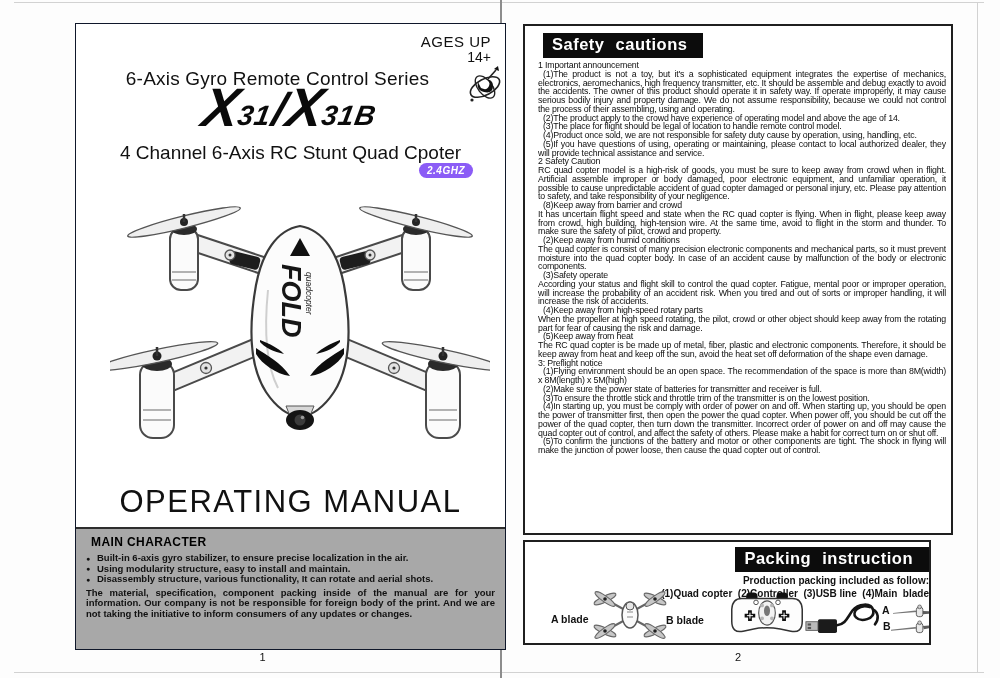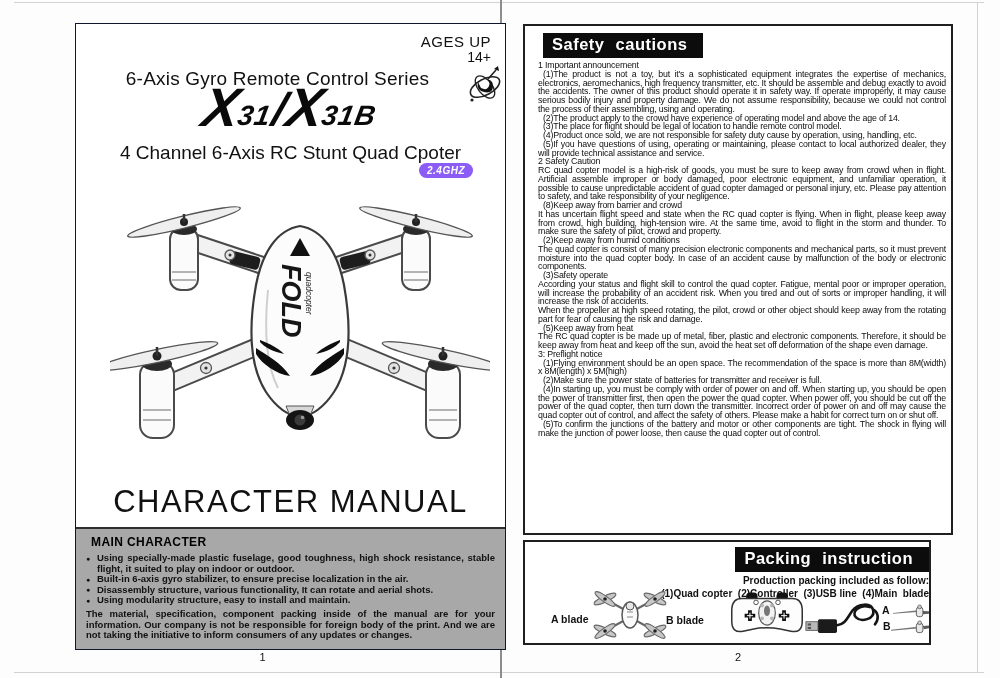--- a/index.html
+++ b/index.html
@@ -178,29 +178,28 @@
         </g>
         <g fill="#333">
           <circle cx="120" cy="75" r="1.5"></circle>
             <circle cx="260" cy="75" r="1.5"></circle>
           <circle cx="96" cy="188" r="1.6"></circle>
             <circle cx="284" cy="188" r="1.6"></circle>
         </g>
       </svg>
     </div>
 
-    <div class="manual-title">CHARACTER MANUAL</div>
+    <div class="manual-title">OPERATING MANUAL</div>
 
     <div class="gray-box">
       <h3>MAIN CHARACTER</h3>
       <div class="bullets">
-          <div class="bullet">Using specially-made plastic fuselage,  good toughness,  high shock resistance, stable flight, it suited to play on indoor or outdoor.</div>
           <div class="bullet">Built-in 6-axis gyro stabilizer,  to ensure precise localization in the air.</div>
+          <div class="bullet">Using modularity structure,  easy to install and maintain.</div>
           <div class="bullet">Disassembly structure,  various functionality,  It can rotate and aerial shots.</div>
-          <div class="bullet">Using modularity structure,  easy to install and maintain.</div>
         </div>
       <div class="gray-note">The material, specification,  component packing inside of the manual are for your information.  Our company is not be responsible for foreign body of the print.  And we are not taking the initiative to inform consumers of any updates or changes.</div>
     </div>
   </div>
 
   <div class="pageno p1">1</div>
 
   <div class="box-safety">
     <div class="bar">Safety cautions</div>
     <div class="safety-body">
@@ -211,26 +210,28 @@
         <p style="text-indent: 5px;">(4)Product once sold, we are not responsible for safety duty cause by operation, using, handling, etc.</p>
         <p style="text-indent: 5px;">(5)If you have questions of using, operating or maintaining, please contact to local authorized dealer, they will provide technical assistance and service.</p>
         <p>2 Safety Caution</p>
         <p>RC quad copter model is a high-risk of goods, you must be sure to keep away from crowd when in flight. Artificial assemble improper or body damaged, poor electronic equipment, and unfamiliar operation, it possible to cause unpredictable accident of quad copter damaged or personal injury, etc. Please pay attention to safety, and take responsibility of your negligence.</p>
         <p style="text-indent: 5px;">(8)Keep away from barrier and crowd</p>
         <p>It has uncertain flight speed and state when the RC quad copter is flying. When in flight, please keep away from crowd, high building, high-tension wire. At the same time, avoid to flight in the storm and thunder. To make sure the safety of pilot, crowd and property.</p>
         <p style="text-indent: 5px;">(2)Keep away from humid conditions</p>
         <p>The quad copter is consist of many precision electronic components and mechanical parts, so it must prevent moisture into the quad copter body. In case of an accident cause by malfunction of the body or electronic components.</p>
         <p style="text-indent: 5px;">(3)Safety operate</p>
         <p>According your status and flight skill to control the quad copter. Fatigue, mental poor or improper operation, will increase the probability of an accident risk. When you tired and out of sorts or improper handling, it will increase the risk of accidents.</p>
+        <p style="text-indent: 5px;">(4)Keep away from high-speed rotary parts</p>
         <p>When the propeller at high speed rotating, the pilot, crowd or other object should keep away from the rotating part for fear of causing the risk and damage.</p>
         <p style="text-indent: 5px;">(5)Keep away from heat</p>
         <p>The RC quad copter is be made up of metal, fiber, plastic and electronic components. Therefore, it should be keep away from heat and keep off the sun, avoid the heat set off deformation of the shape even damage.</p>
         <p>3:  Preflight notice</p>
         <p style="text-indent: 5px;">(1)Flying environment should be an open space. The recommendation of the space is more than 8M(width) x 8M(length) x 5M(high)</p>
         <p style="text-indent: 5px;">(2)Make sure the power state of batteries for transmitter and receiver is full.</p>
+        <p style="text-indent: 5px;">(3)To ensure the throttle stick and throttle trim of the transmitter is on the lowest position.</p>
         <p style="text-indent: 5px;">(4)In starting up, you must be comply with order of power on and off. When starting up, you should be open the power of transmitter first, then open the power the quad copter. When power off, you should be cut off the power of the quad copter, then turn down the transmitter. Incorrect order of power on and off may cause the quad copter out of control, and affect the safety of others. Please make a habit for correct turn on or shut off.</p>
         <p style="text-indent: 5px;">(5)To confirm the junctions of the battery and motor or other components are tight. The shock in flying will make the junction of power loose, then cause the quad copter out of control.</p>
       </div>
   </div>
 
   <div class="box-pack">
     <div class="bar">Packing instruction</div>
     <div class="pk-line">Production packing included as follow:</div>
     <div class="pk-line second">(1)Quad copter  (2)Controller  (3)USB line  (4)Main  blade</div>
 

